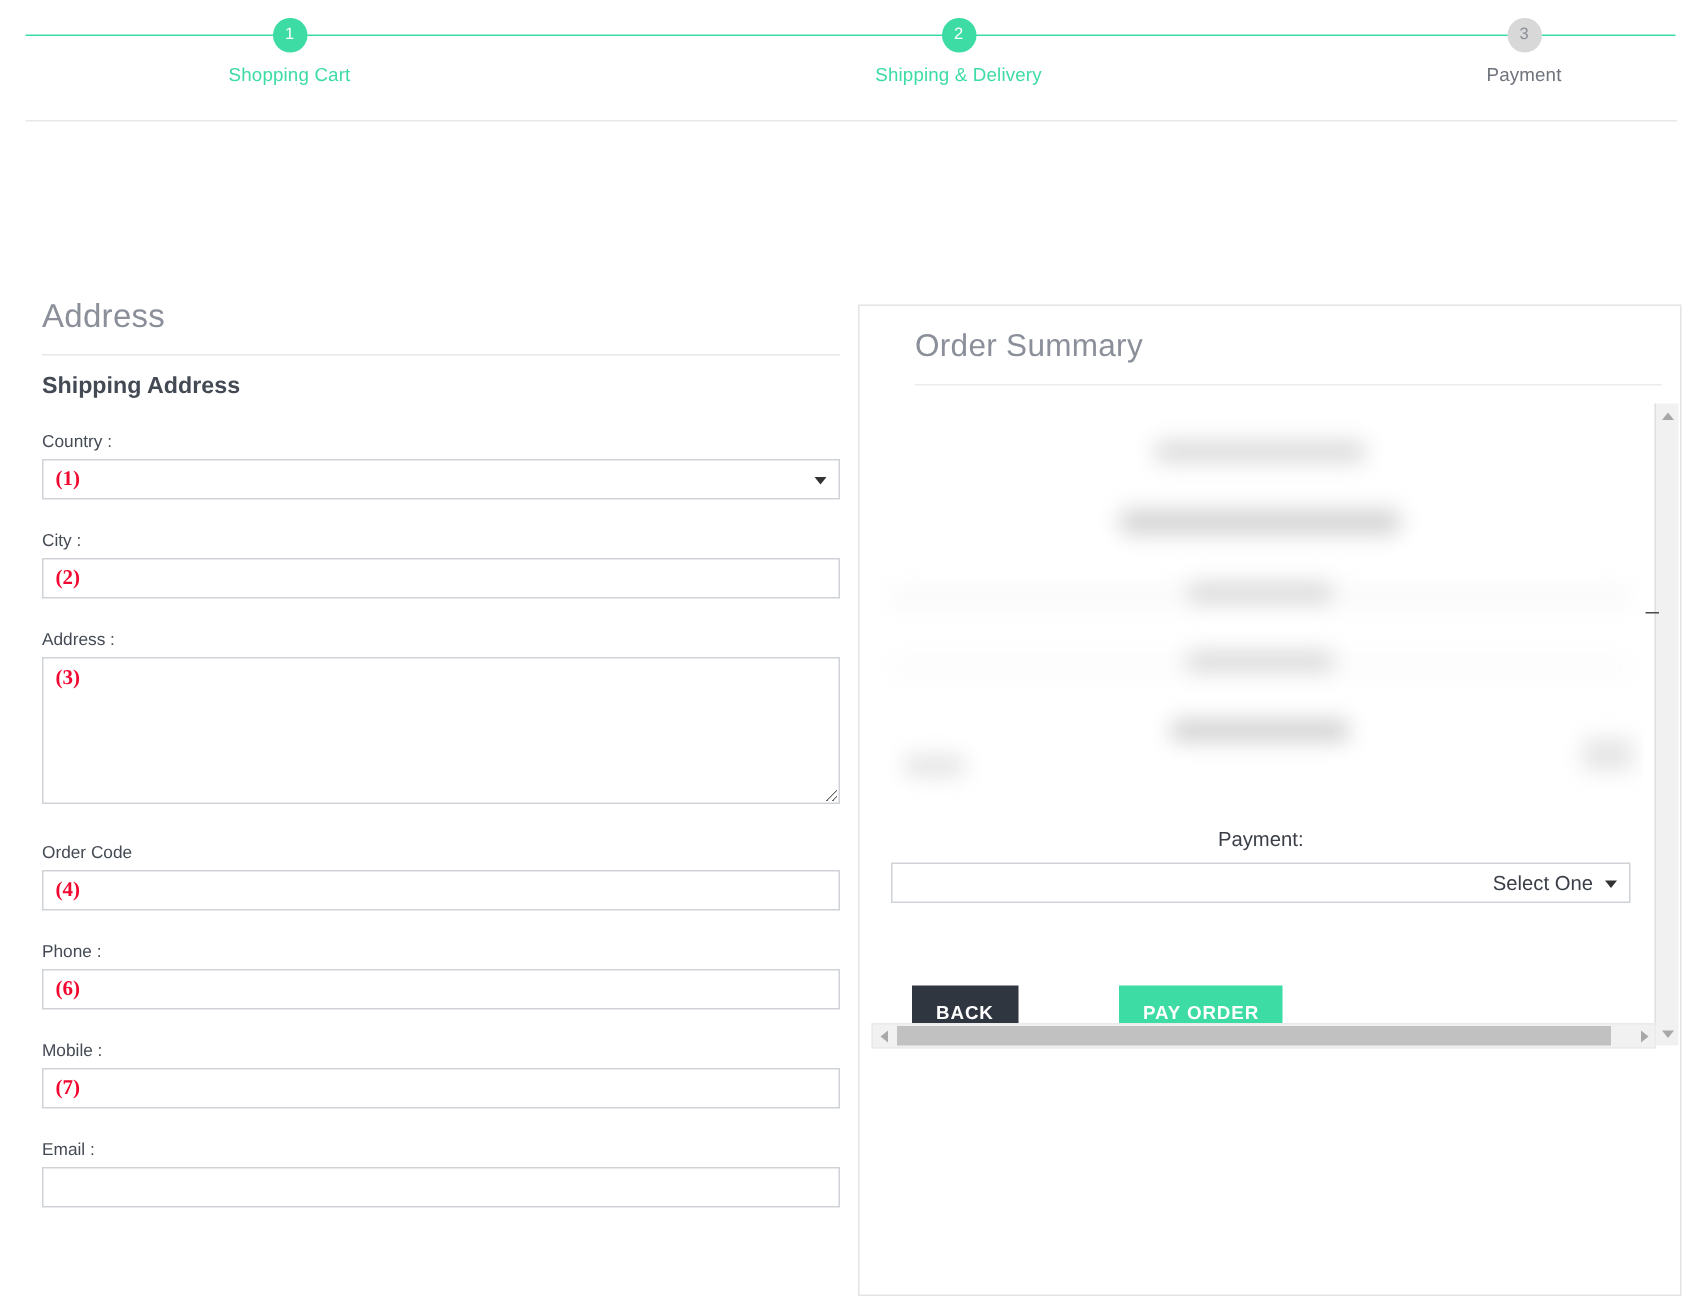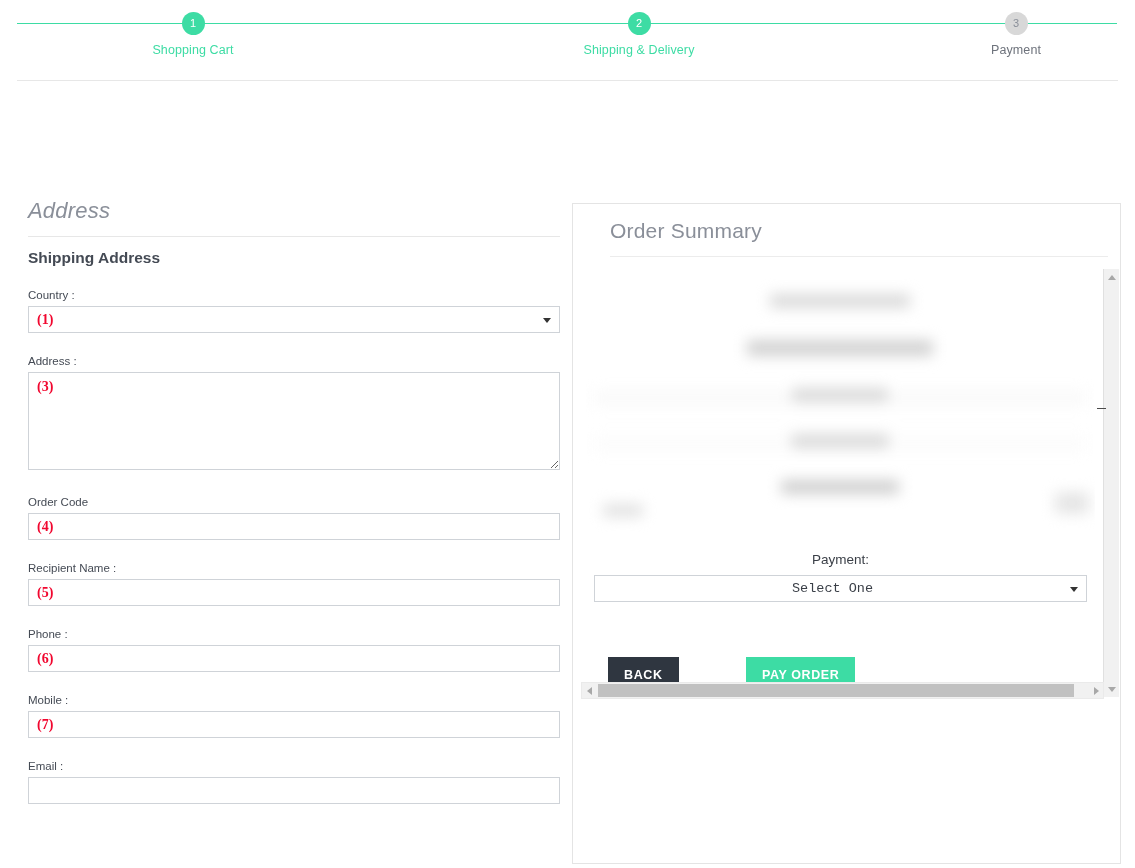--- a/index.html
+++ b/index.html
@@ -77,21 +77,20 @@
     left: 28px;
     top: 198px;
     width: 532px;
   }
   .page-title {
     font-size: 22px;
     font-weight: normal;
     color: #8a8f99;
     margin: 0 0 12px 0;
     letter-spacing: .2px;
-    font-style: italic;
   }
   .title-rule {
     height: 1px;
     background: #e7e7e7;
     margin-bottom: 12px;
   }
   .section-title {
     font-size: 15.5px;
     color: #444a54;
     margin: 0 0 0 0;
@@ -316,24 +315,24 @@
     margin-bottom: 8px;
     display: block;
   }
   .payment-select {
     width: 100%;
     box-sizing: border-box;
     height: 27px;
     border: 1px solid #cfd3d8;
     background: #ffffff;
     padding: 0 24px 0 8px;
-    font-family: Liberation Mono, monospace;
+    font-family: Liberation Sans, sans-serif;
     font-size: 13.5px;
     color: #3a3f47;
-    text-align: center;
+    text-align: right;
     outline: none;
     appearance: none;
     -webkit-appearance: none;
     border-radius: 0;
   }
 
   .button-row {
     position: absolute;
     left: 35px;
     top: 453px;
@@ -402,35 +401,35 @@
   <h2 class="section-title">Shipping Address</h2>
 
   <div class="field">
     <label class="field-label">Country :</label>
     <div class="select-wrap">
       <input class="field-select" readonly="" value="(1)" style="">
       <span class="select-caret"></span>
     </div>
   </div>
 
+  <div class="field">
+    <label class="field-label">City :</label>
+    <input class="field-input" value="(2)" style="">
+  </div>
 
   <div class="field">
     <label class="field-label">Address :</label>
     <textarea class="field-textarea" style="">(3)</textarea>
   </div>
 
   <div class="field">
     <label class="field-label">Order Code</label>
     <input class="field-input" value="(4)" style="">
   </div>
 
-  <div class="field">
-    <label class="field-label">Recipient Name :</label>
-    <input class="field-input" value="(5)" style="">
-  </div>
 
   <div class="field">
     <label class="field-label">Phone :</label>
     <input class="field-input" value="(6)" style="">
   </div>
 
   <div class="field">
     <label class="field-label">Mobile :</label>
     <input class="field-input" value="(7)" style="">
   </div>

